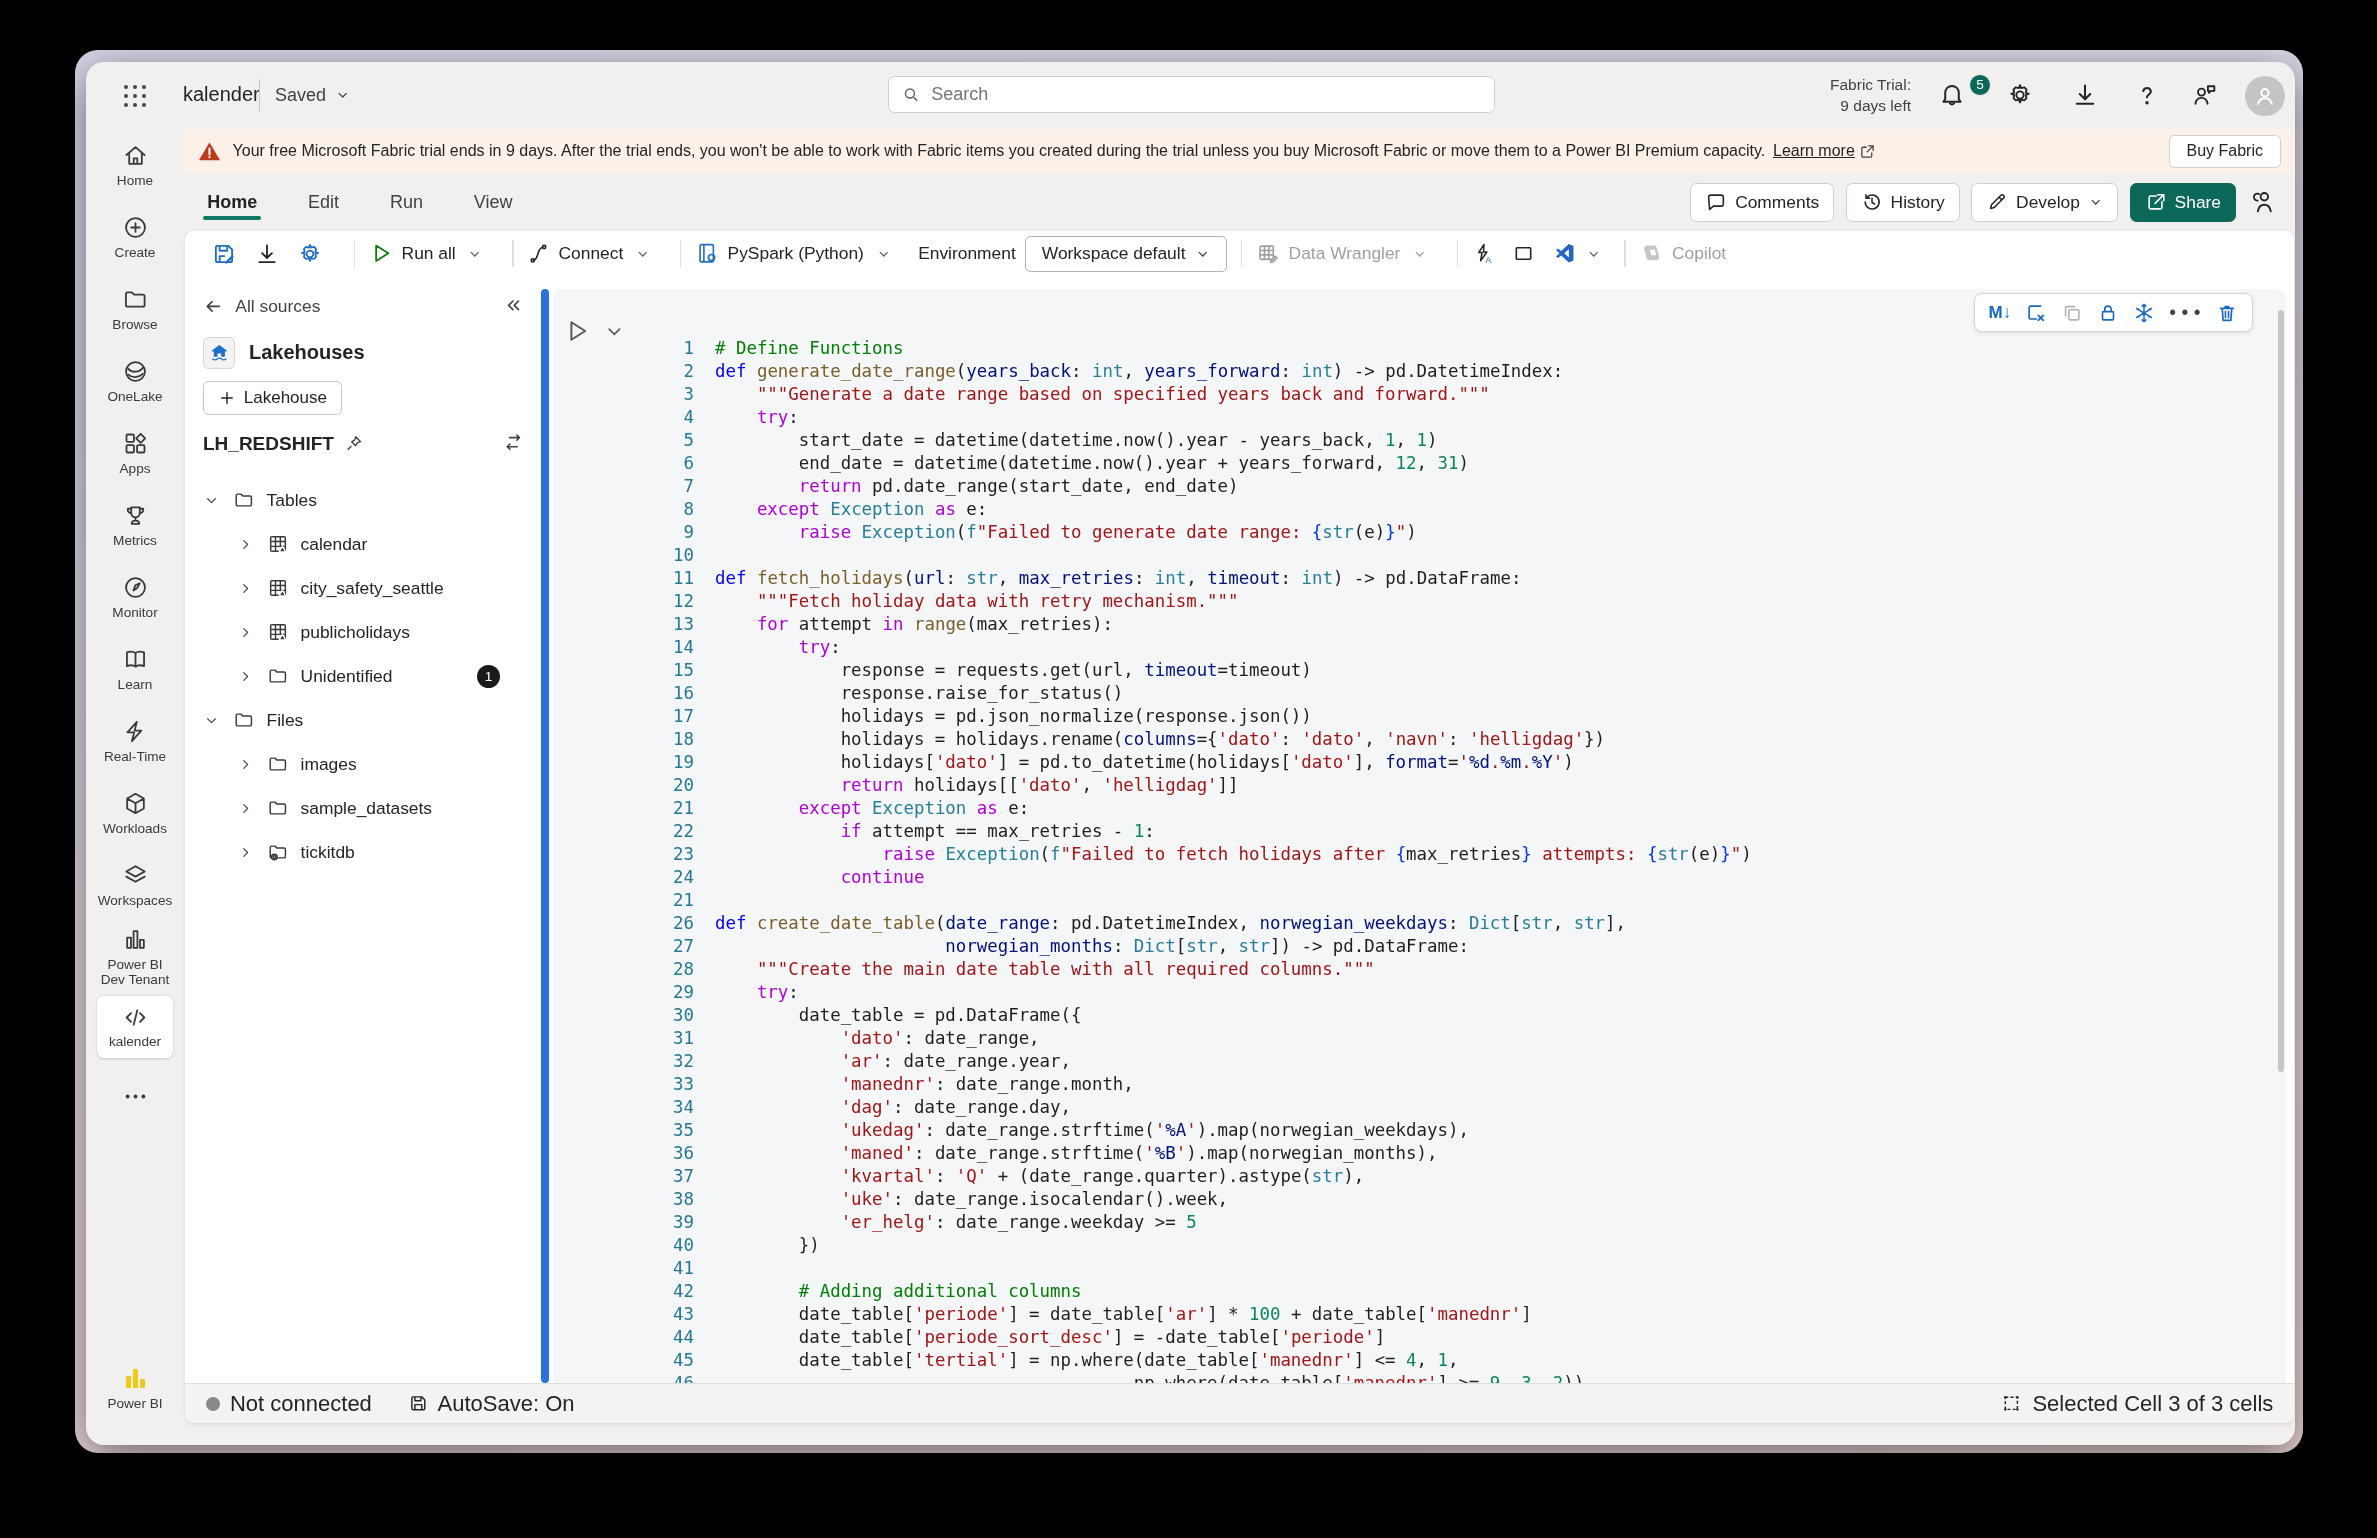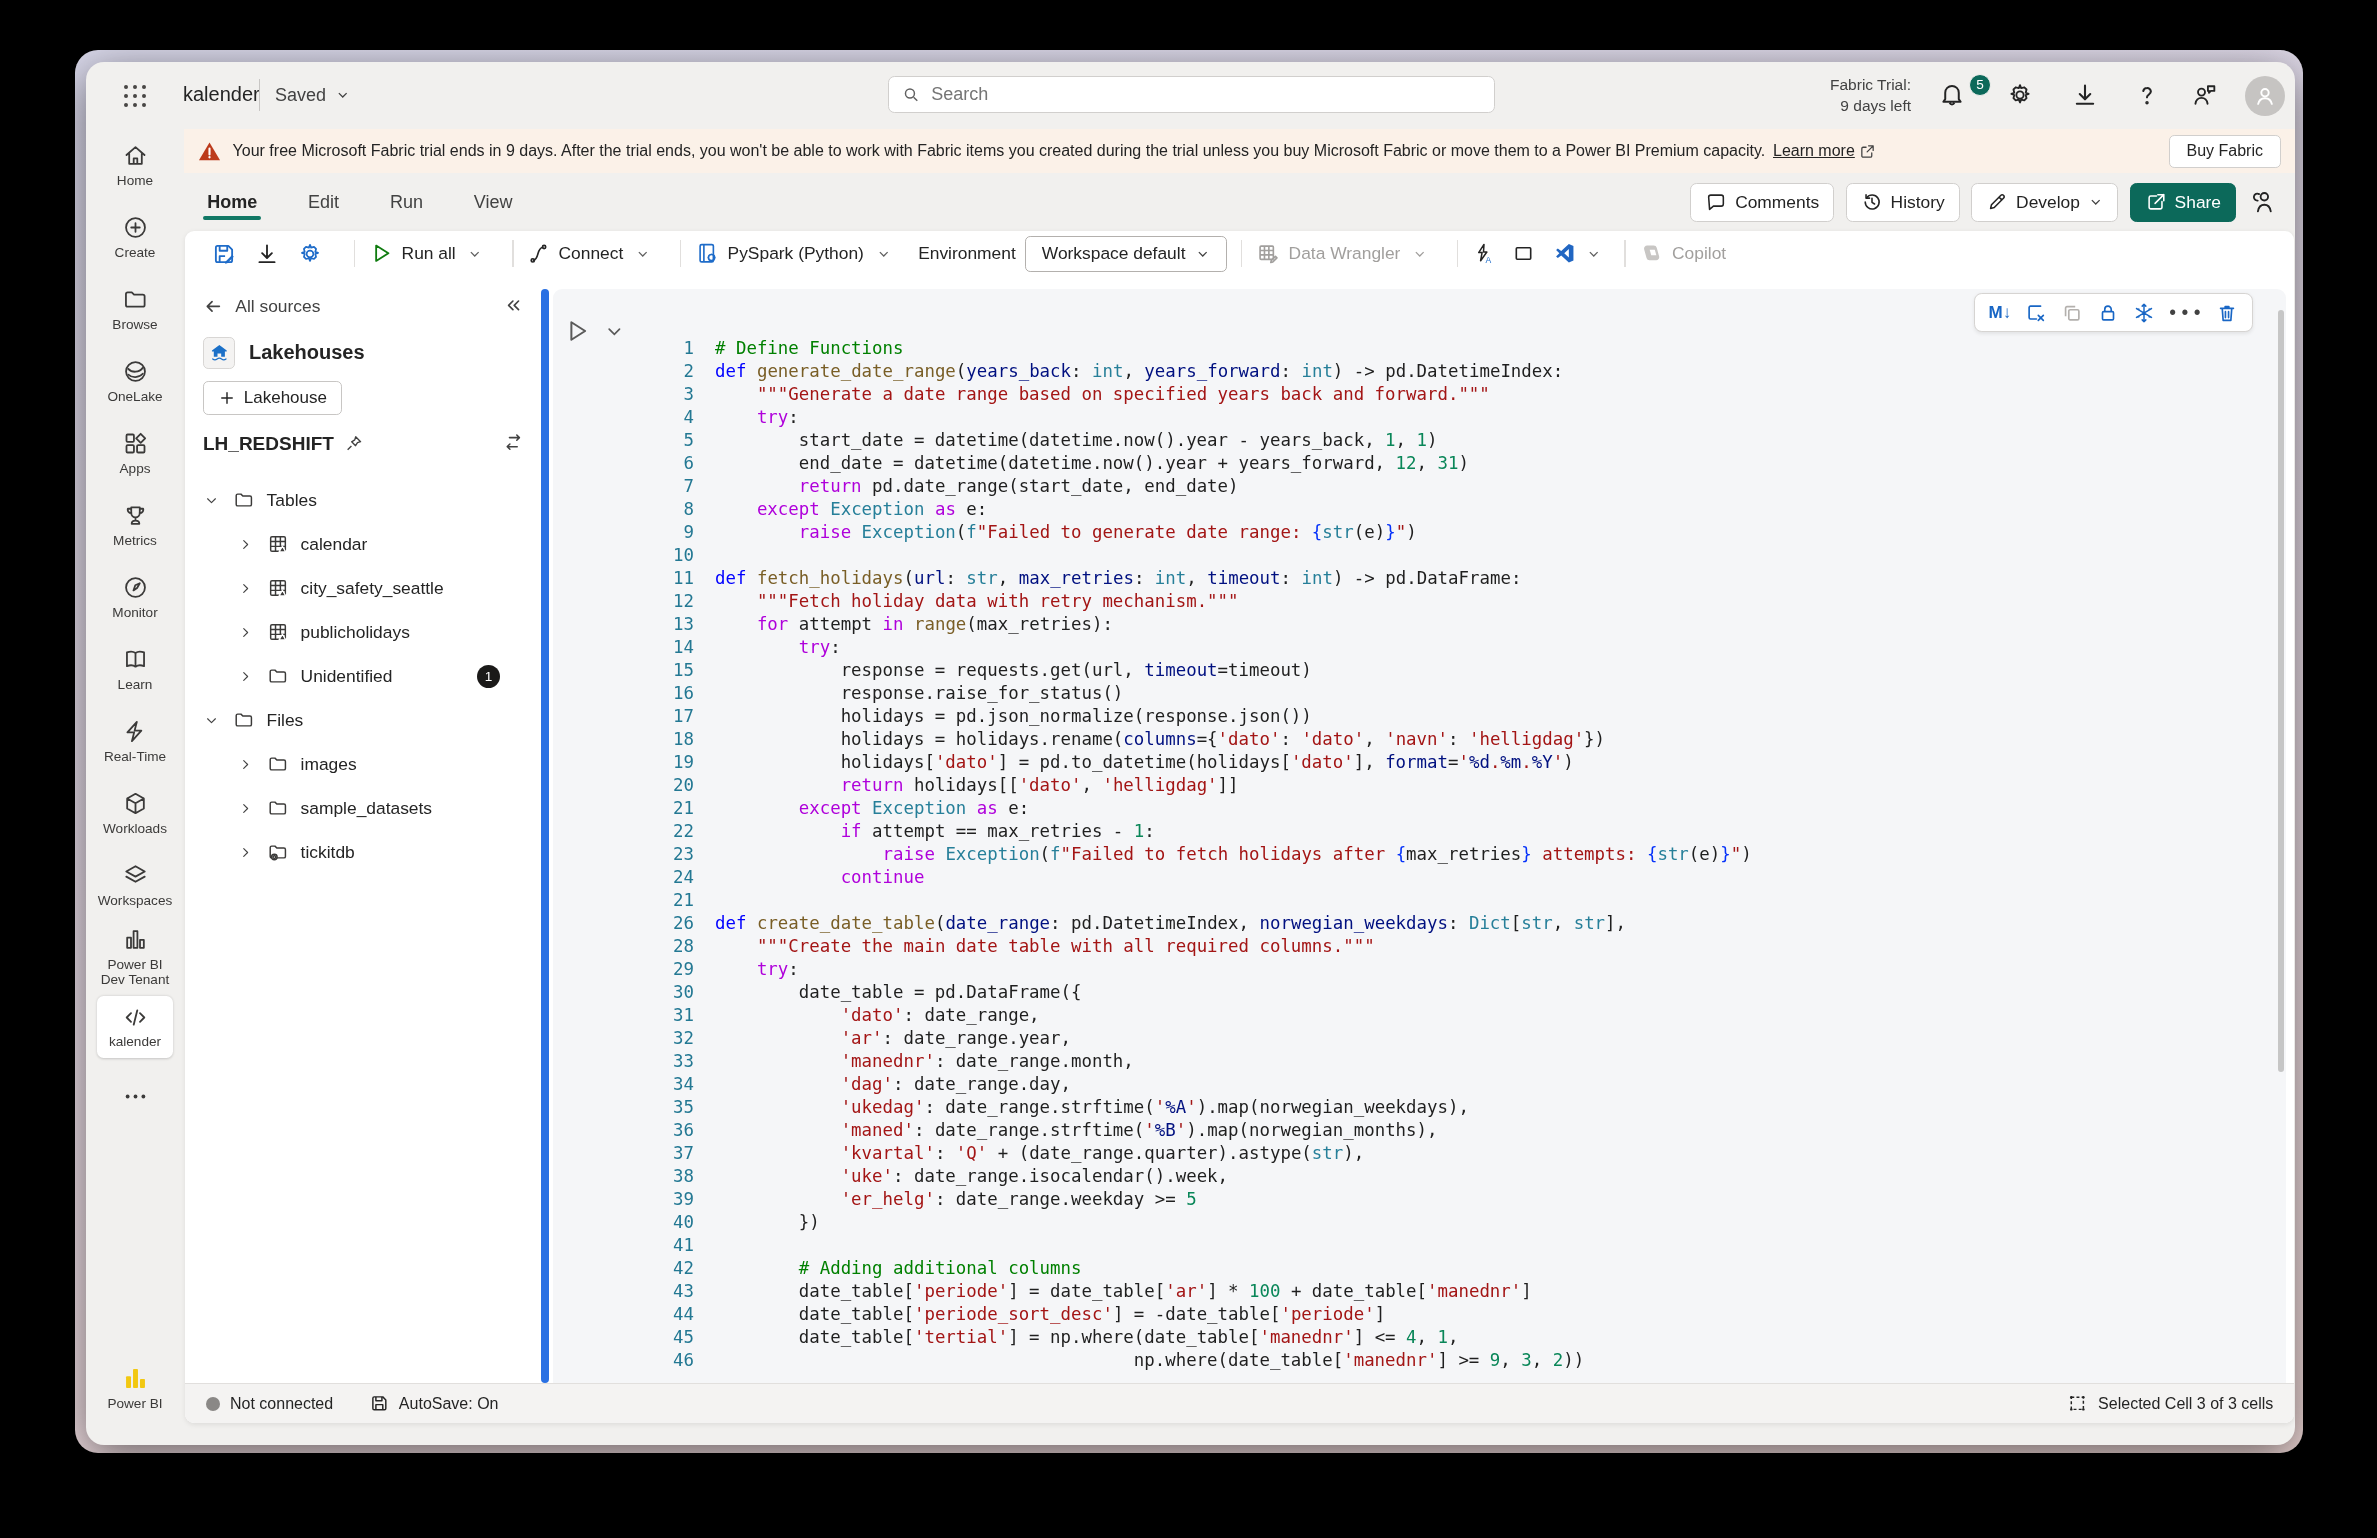--- a/index.html
+++ b/index.html
@@ -79,21 +79,21 @@
   .ct{margin-left:21px}
   .c-com{color:#008000}.c-kw{color:#0000ff}.c-ct{color:#af00db}.c-fn{color:#795e26}.c-ty{color:#267f99}
   .c-pr{color:#001080}.c-st{color:#a31515}.c-nu{color:#098658}.c-br{color:#0431fa}.c-es{color:#001080}.c-t{color:#1f1f1f}
   .cellpill{left:1789px;top:17.4px;width:279px;height:39px;background:#fff;border:1.3px solid #d6d4d2;border-radius:7.8px;box-shadow:0 1.3px 3.9px rgba(0,0,0,.08);display:flex;align-items:center;justify-content:space-around;padding:0 6.5px;box-sizing:border-box}
   .cellpill .pic{width:22px;height:22px;color:#1866c5;cursor:pointer}
   .cellpill .md{font-size:17px;font-weight:bold;color:#1866c5;cursor:pointer;font-family:"Liberation Sans",sans-serif}
   .cellpill .gray{color:#b3b0ad}
   .cellpill .dots{color:#424242;font-size:19.4px;letter-spacing:1.9px;cursor:pointer}
   .vscroll{left:2093px;top:34px;width:5.8px;height:762px;background:#c6c6c6;border-radius:3.2px}
   
-  .status{left:0;top:1152px;width:2109px;height:40px;background:#f4f3f2;border-top:1.3px solid #e1dfdd;display:flex;align-items:center;font-size:16px;color:#242424;padding:0 20.7px;box-sizing:border-box;border-radius:0 0 7.8px 7.8px}
+  .status{left:0;top:1152px;width:2109px;height:40px;background:#f4f3f2;border-top:1.3px solid #e1dfdd;display:flex;align-items:center;font-size:22px;color:#242424;padding:0 20.7px;box-sizing:border-box;border-radius:0 0 7.8px 7.8px}
   .sitem{display:flex;align-items:center;margin-right:36px;cursor:pointer}
   .dotgray{width:14px;height:14px;border-radius:50%;background:#8a8886;margin-right:10.3px}
   .sright{margin-left:auto;display:flex;align-items:center;gap:10.3px;cursor:pointer}
   svg{display:block;width:100%;height:100%}
 </style>
 </head>
 <body>
 
 <div class="abs desktop"></div>
 <div class="abs window">
@@ -717,20 +717,21 @@
             <div class="cline"><span class="ln">17</span><span class="ct"><span class="c-t">            holidays = pd.json_normalize(response.json())</span></span></div>
             <div class="cline"><span class="ln">18</span><span class="ct"><span class="c-t">            holidays = holidays.rename(</span><span class="c-pr">columns</span><span class="c-t">={</span><span class="c-st">'dato'</span><span class="c-t">: </span><span class="c-st">'dato'</span><span class="c-t">, </span><span class="c-st">'navn'</span><span class="c-t">: </span><span class="c-st">'helligdag'</span><span class="c-t">})</span></span></div>
             <div class="cline"><span class="ln">19</span><span class="ct"><span class="c-t">            holidays[</span><span class="c-st">'dato'</span><span class="c-t">] = pd.to_datetime(holidays[</span><span class="c-st">'dato'</span><span class="c-t">], </span><span class="c-pr">format</span><span class="c-t">=</span><span class="c-st">'</span><span class="c-es">%d</span><span class="c-st">.</span><span class="c-es">%m</span><span class="c-st">.</span><span class="c-es">%Y</span><span class="c-st">'</span><span class="c-t">)</span></span></div>
             <div class="cline"><span class="ln">20</span><span class="ct"><span class="c-t">            </span><span class="c-ct">return</span><span class="c-t"> holidays[[</span><span class="c-st">'dato'</span><span class="c-t">, </span><span class="c-st">'helligdag'</span><span class="c-t">]]</span></span></div>
             <div class="cline"><span class="ln">21</span><span class="ct"><span class="c-t">        </span><span class="c-ct">except</span><span class="c-t"> </span><span class="c-ty">Exception</span><span class="c-t"> </span><span class="c-ct">as</span><span class="c-t"> e:</span></span></div>
             <div class="cline"><span class="ln">22</span><span class="ct"><span class="c-t">            </span><span class="c-ct">if</span><span class="c-t"> attempt == max_retries - </span><span class="c-nu">1</span><span class="c-t">:</span></span></div>
             <div class="cline"><span class="ln">23</span><span class="ct"><span class="c-t">                </span><span class="c-ct">raise</span><span class="c-t"> </span><span class="c-ty">Exception</span><span class="c-t">(</span><span class="c-ty">f</span><span class="c-st">"Failed to fetch holidays after </span><span class="c-br">{</span><span class="c-t">max_retries</span><span class="c-br">}</span><span class="c-st"> attempts: </span><span class="c-br">{</span><span class="c-ty">str</span><span class="c-t">(e)</span><span class="c-br">}</span><span class="c-st">"</span><span class="c-t">)</span></span></div>
             <div class="cline"><span class="ln">24</span><span class="ct"><span class="c-t">            </span><span class="c-ct">continue</span></span></div>
             <div class="cline"><span class="ln">21</span><span class="ct"></span></div>
             <div class="cline"><span class="ln">26</span><span class="ct"><span class="c-kw">def</span><span class="c-t"> </span><span class="c-fn">create_date_table</span><span class="c-t">(</span><span class="c-pr">date_range</span><span class="c-t">: pd.DatetimeIndex, </span><span class="c-pr">norwegian_weekdays</span><span class="c-t">: </span><span class="c-ty">Dict</span><span class="c-t">[</span><span class="c-ty">str</span><span class="c-t">, </span><span class="c-ty">str</span><span class="c-t">],</span></span></div>
+            <div class="cline"><span class="ln">27</span><span class="ct"><span class="c-t">                      </span><span class="c-pr">norwegian_months</span><span class="c-t">: </span><span class="c-ty">Dict</span><span class="c-t">[</span><span class="c-ty">str</span><span class="c-t">, </span><span class="c-ty">str</span><span class="c-t">]) -&gt; pd.DataFrame:</span></span></div>
             <div class="cline"><span class="ln">28</span><span class="ct"><span class="c-t">    </span><span class="c-st">"""Create the main date table with all required columns."""</span></span></div>
             <div class="cline"><span class="ln">29</span><span class="ct"><span class="c-t">    </span><span class="c-ct">try</span><span class="c-t">:</span></span></div>
             <div class="cline"><span class="ln">30</span><span class="ct"><span class="c-t">        date_table = pd.DataFrame({</span></span></div>
             <div class="cline"><span class="ln">31</span><span class="ct"><span class="c-t">            </span><span class="c-st">'dato'</span><span class="c-t">: date_range,</span></span></div>
             <div class="cline"><span class="ln">32</span><span class="ct"><span class="c-t">            </span><span class="c-st">'ar'</span><span class="c-t">: date_range.year,</span></span></div>
             <div class="cline"><span class="ln">33</span><span class="ct"><span class="c-t">            </span><span class="c-st">'manednr'</span><span class="c-t">: date_range.month,</span></span></div>
             <div class="cline"><span class="ln">34</span><span class="ct"><span class="c-t">            </span><span class="c-st">'dag'</span><span class="c-t">: date_range.day,</span></span></div>
             <div class="cline"><span class="ln">35</span><span class="ct"><span class="c-t">            </span><span class="c-st">'ukedag'</span><span class="c-t">: date_range.strftime(</span><span class="c-st">'</span><span class="c-es">%A</span><span class="c-st">'</span><span class="c-t">).map(norwegian_weekdays),</span></span></div>
             <div class="cline"><span class="ln">36</span><span class="ct"><span class="c-t">            </span><span class="c-st">'maned'</span><span class="c-t">: date_range.strftime(</span><span class="c-st">'</span><span class="c-es">%B</span><span class="c-st">'</span><span class="c-t">).map(norwegian_months),</span></span></div>
             <div class="cline"><span class="ln">37</span><span class="ct"><span class="c-t">            </span><span class="c-st">'kvartal'</span><span class="c-t">: </span><span class="c-st">'Q'</span><span class="c-t"> + (date_range.quarter).astype(</span><span class="c-ty">str</span><span class="c-t">),</span></span></div>

